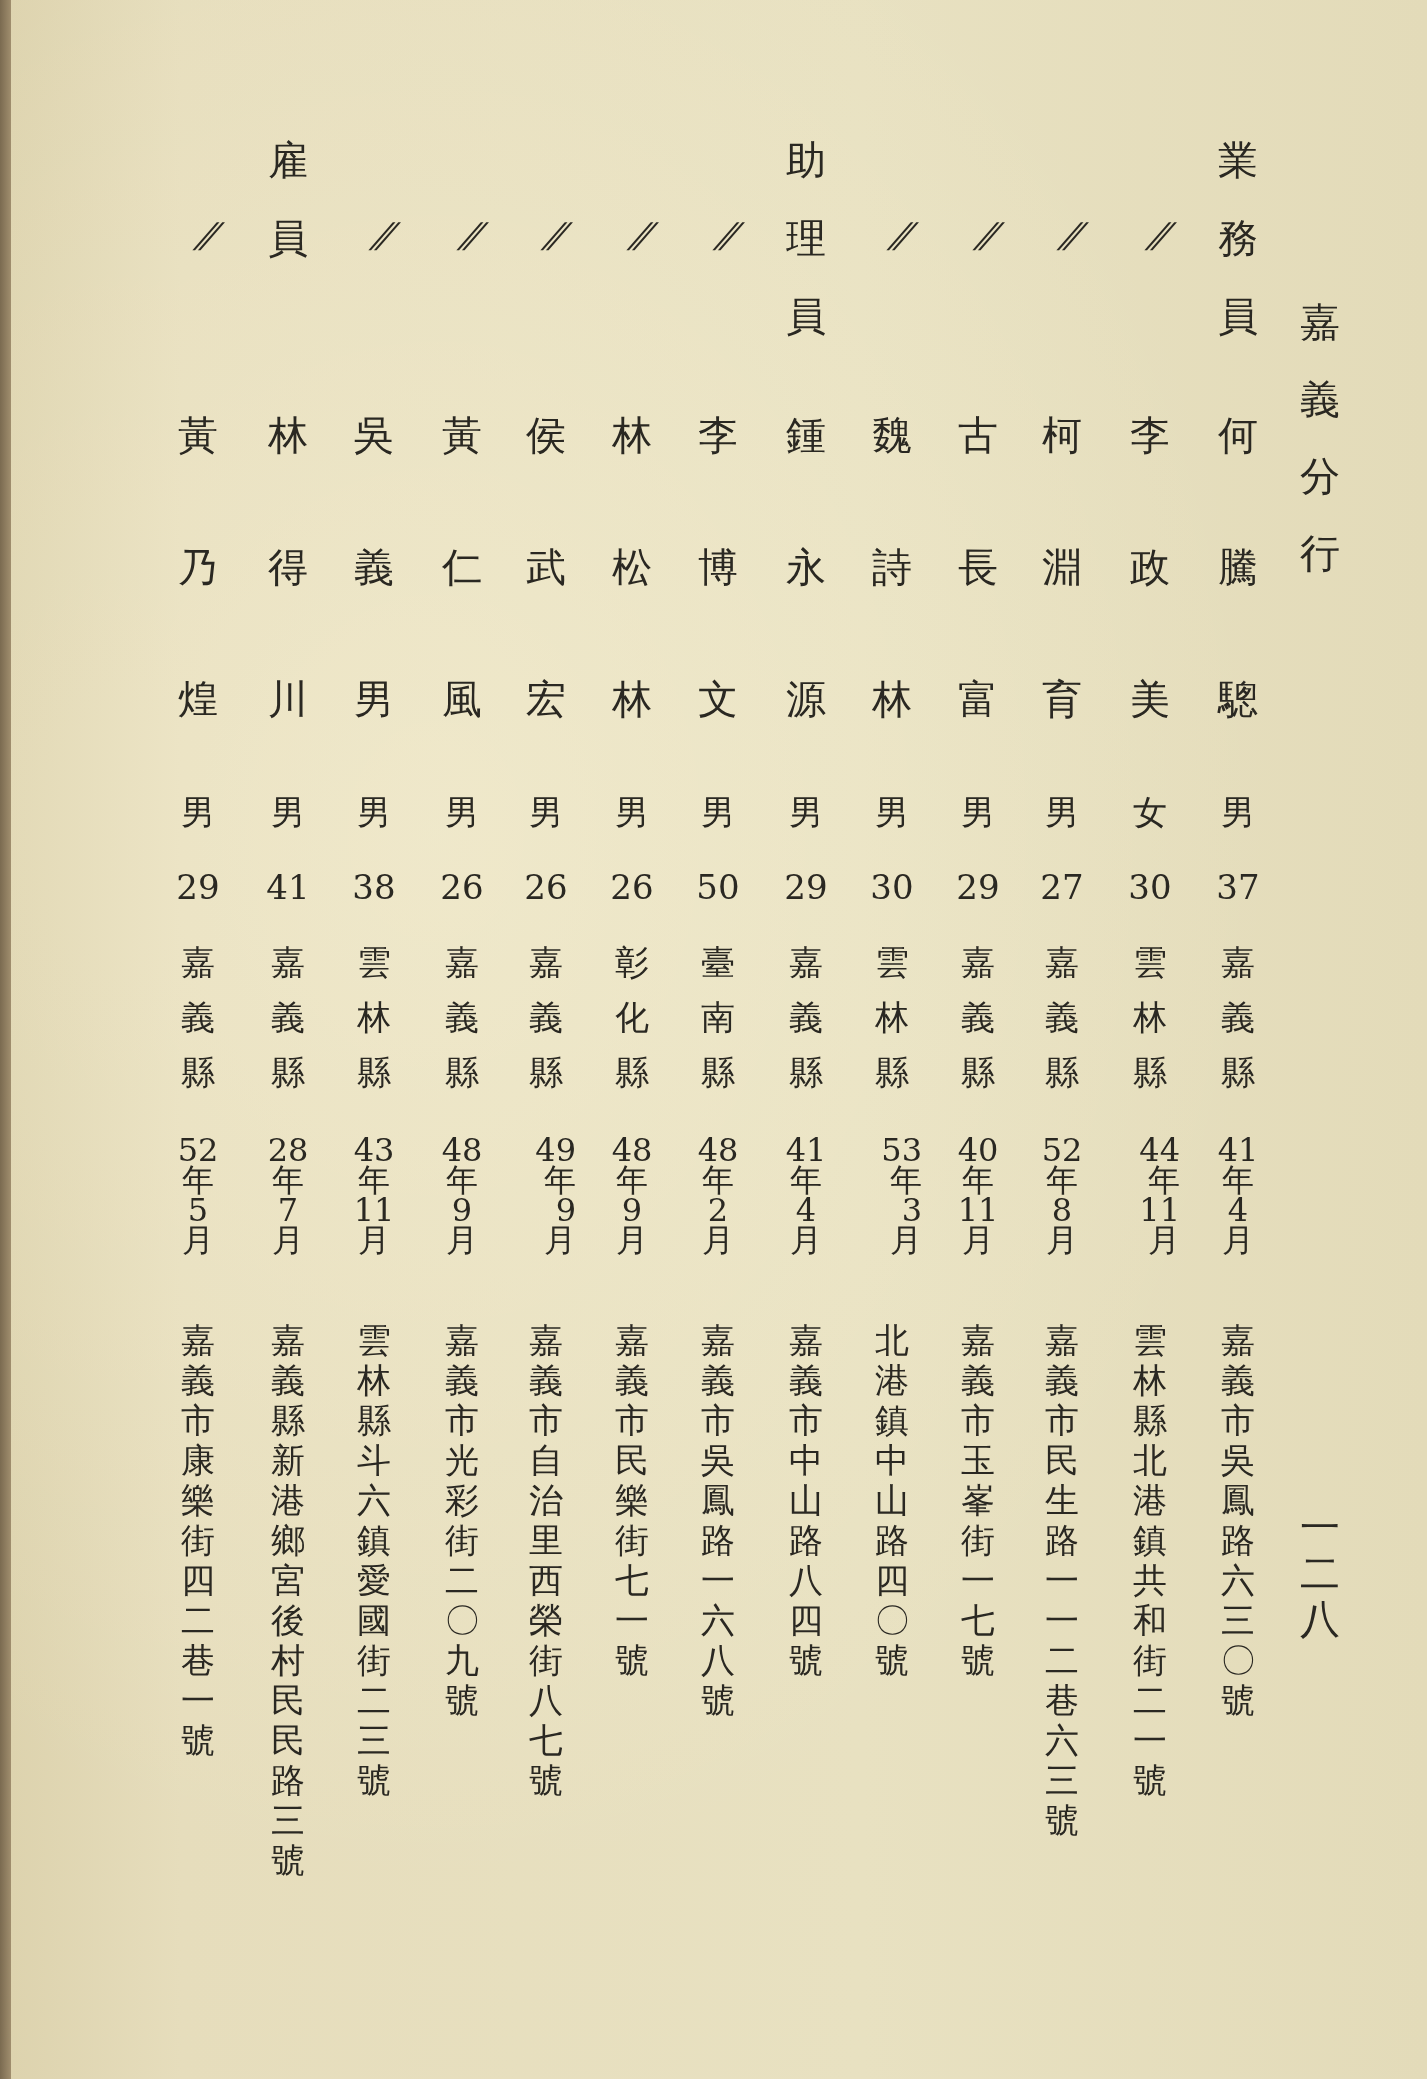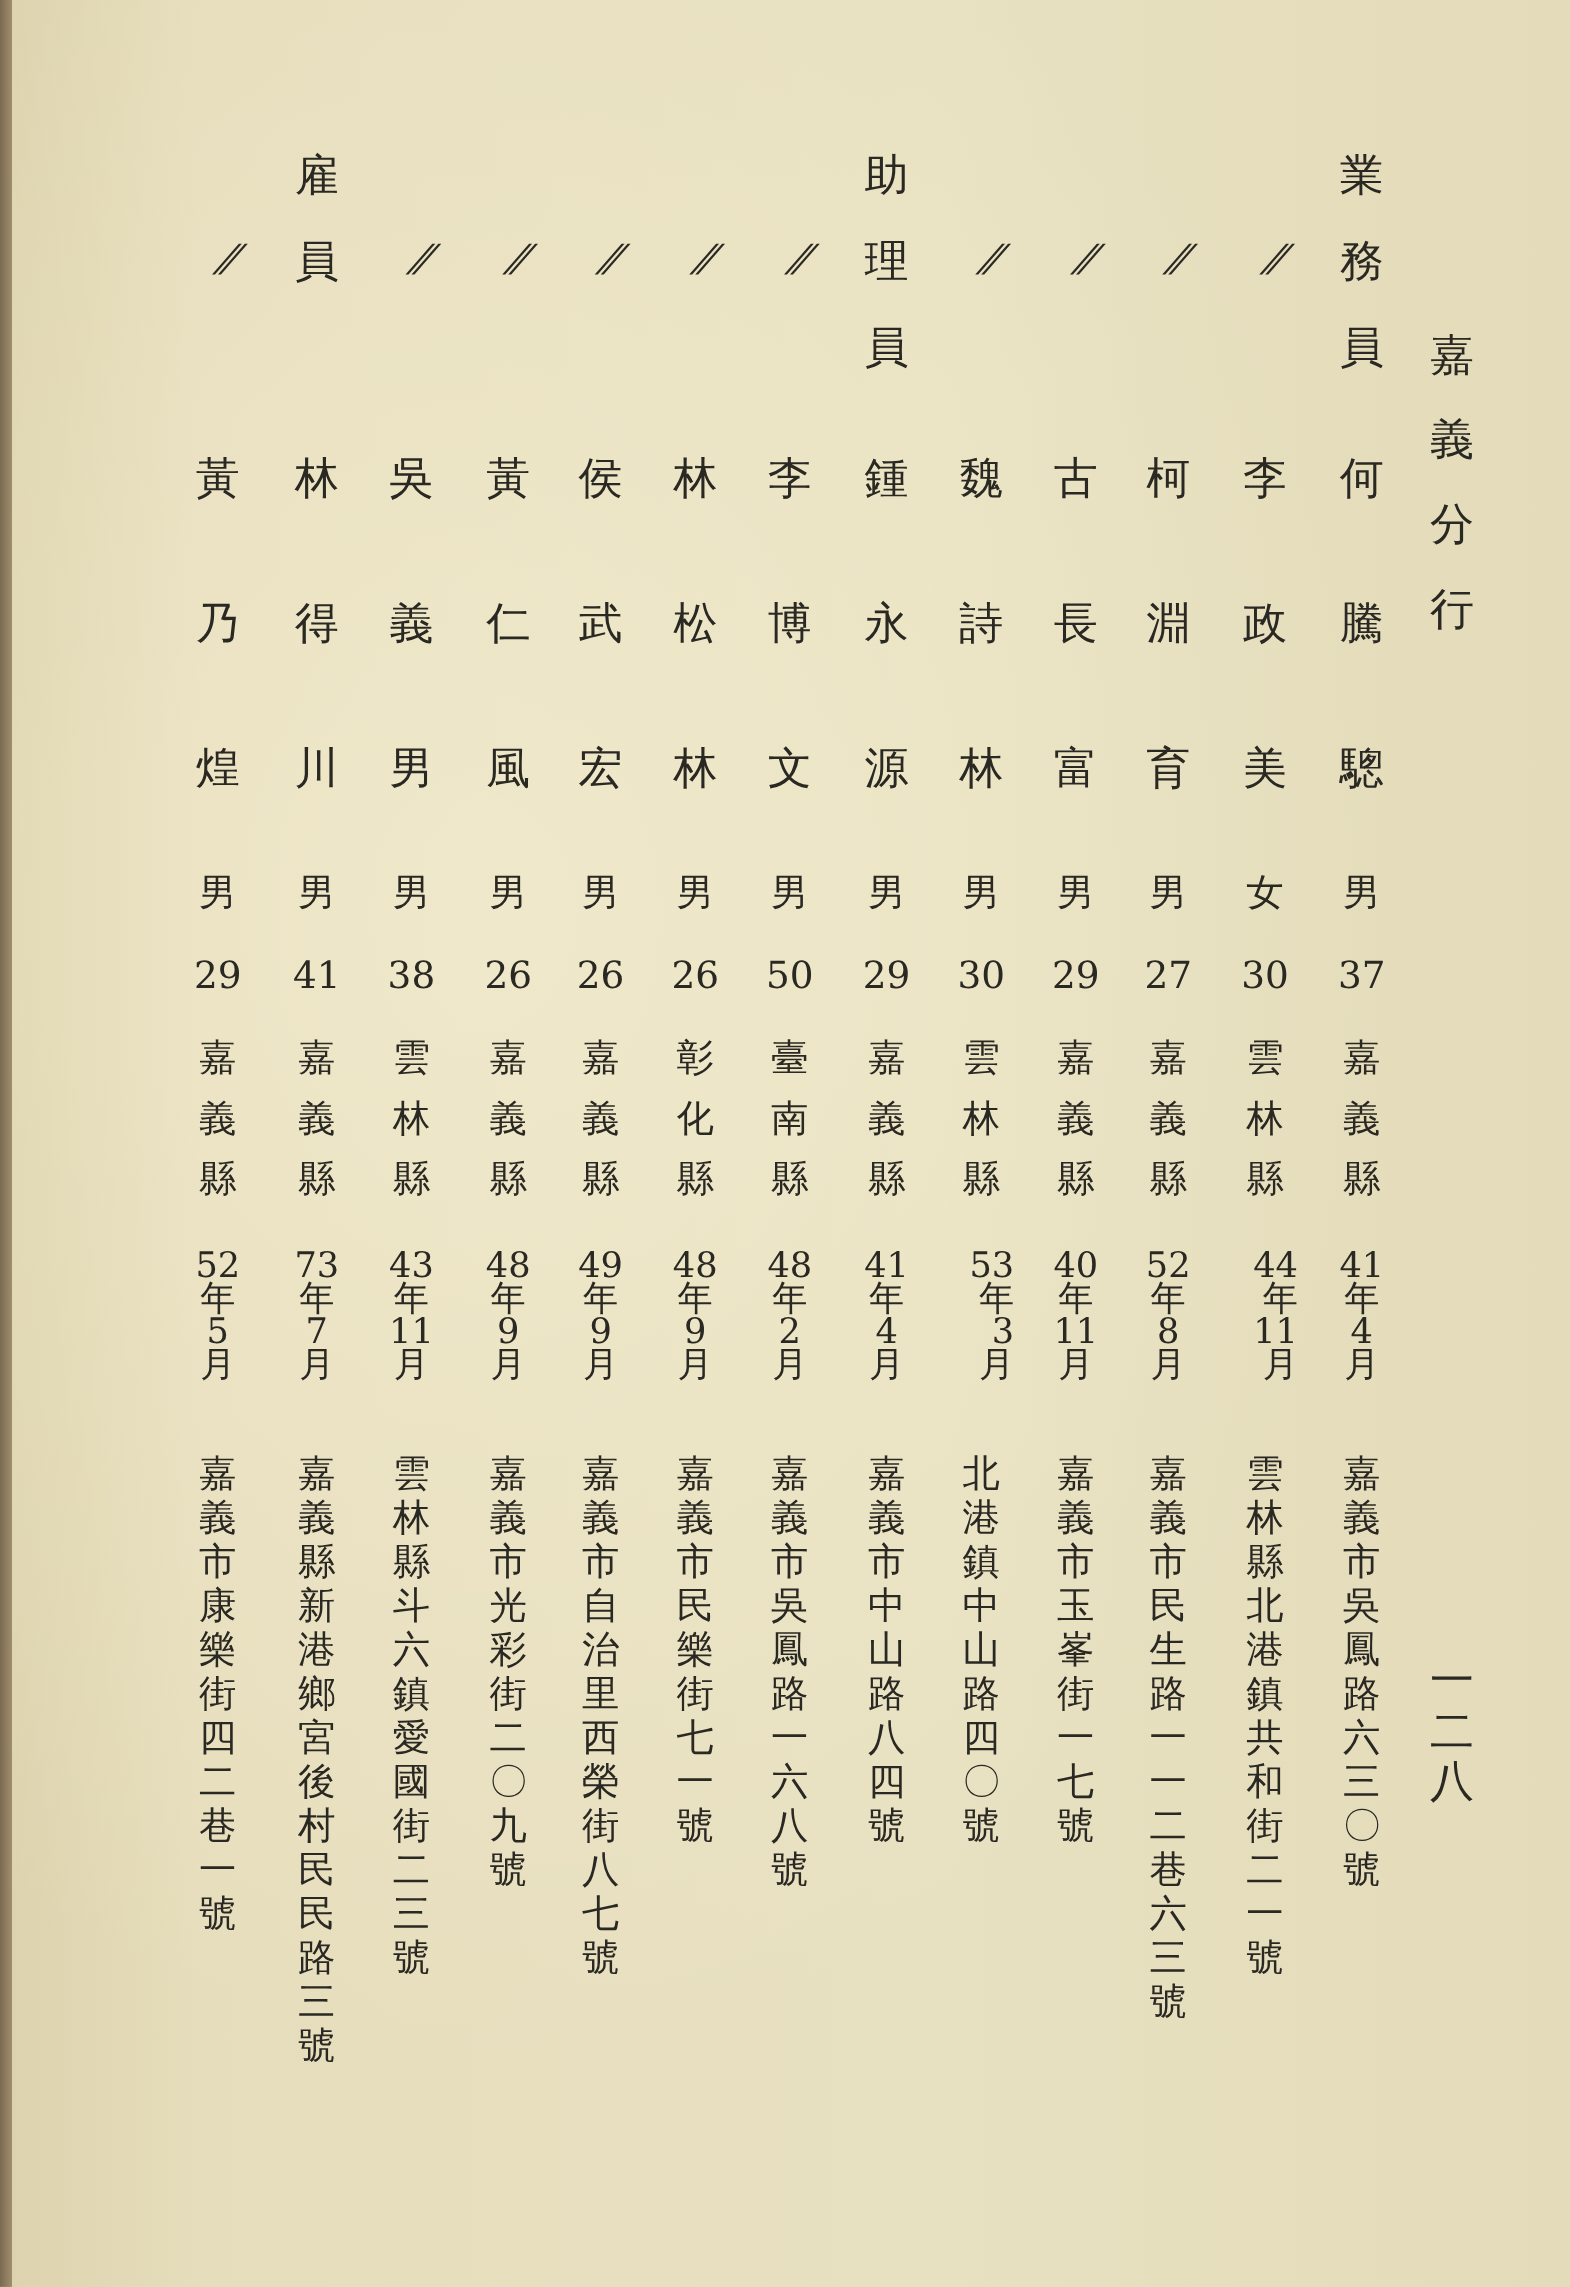--- a/index.html
+++ b/index.html
@@ -353,21 +353,21 @@
         <span>武</span>
         <span>宏</span>
       </div>
       <div class="cell small" style="top: 795px;">男</div>
       <div class="cell small" style="top: 870px;">26</div>
       <div class="cell origin" style="top: 945px;">
         <span>嘉</span>
         <span>義</span>
         <span>縣</span>
       </div>
-      <div class="cell date" style="top: 1135px;">
+      <div class="cell date" style="top: 1135px; text-align: right;">
         <span>49</span>
         <span>年</span>
         <span>9</span>
         <span>月</span>
       </div>
       <div class="cell addr" style="top: 1320px;">
         <span>嘉</span>
         <span>義</span>
         <span>市</span>
         <span>自</span>
@@ -464,21 +464,21 @@
         <span>川</span>
       </div>
       <div class="cell small" style="top: 795px;">男</div>
       <div class="cell small" style="top: 870px;">41</div>
       <div class="cell origin" style="top: 945px;">
         <span>嘉</span>
         <span>義</span>
         <span>縣</span>
       </div>
       <div class="cell date" style="top: 1135px;">
-        <span>73</span>
+        <span>28</span>
         <span>年</span>
         <span>7</span>
         <span>月</span>
       </div>
       <div class="cell addr" style="top: 1320px;">
         <span>嘉</span>
         <span>義</span>
         <span>縣</span>
         <span>新</span>
         <span>港</span>

